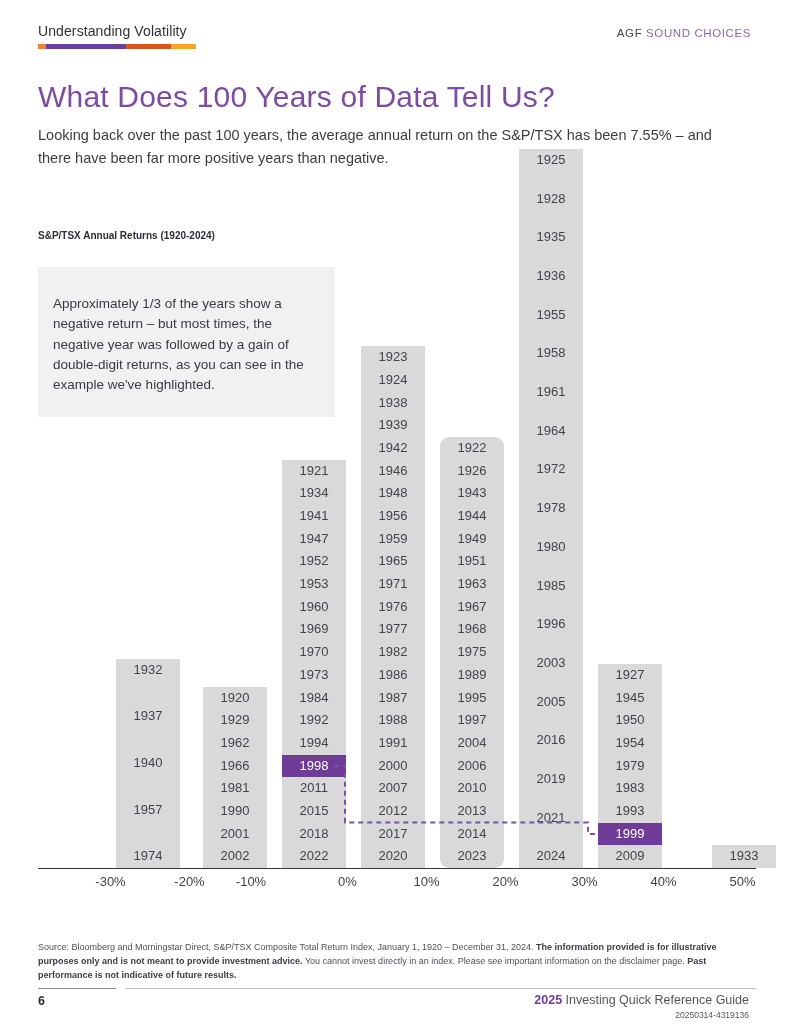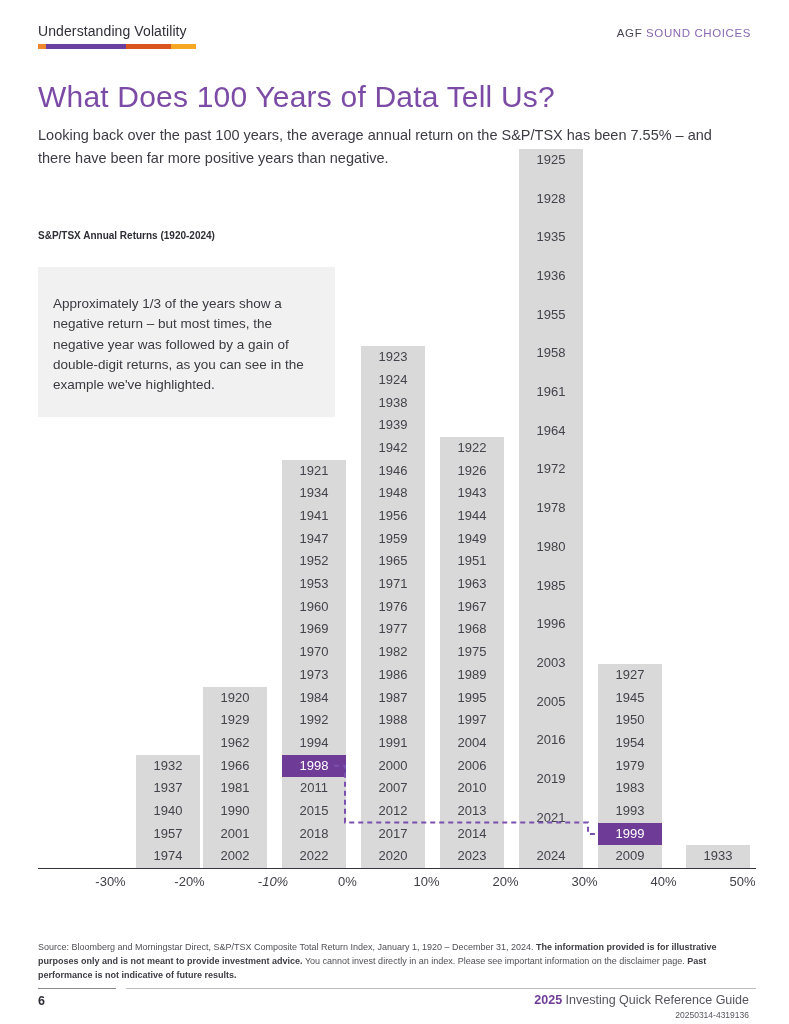--- a/index.html
+++ b/index.html
@@ -46,21 +46,21 @@
   <div class="logo"><b>AGF</b><span> SOUND CHOICES</span></div>
 
   <div class="h1">What Does 100 Years of Data Tell Us?</div>
   <div class="para" id="p1">Looking back over the past 100 years, the average annual return on the S&amp;P/TSX has been 7.55% – and there have been far more positive years than negative.</div>
 
   <div class="chart-title">S&amp;P/TSX Annual Returns (1920-2024)</div>
   <div class="callout">Approximately 1/3 of the years show a negative return – but most times, the negative year was followed by a gain of double-digit returns, as you can see in the example we've highlighted.</div>
 
   <div class="plot">
     <div class="axis-line"></div>
-      <div class="bar" style="left: 136px; background: rgb(217, 217, 217);">
+      <div class="bar" style="left: 116px; background: rgb(217, 217, 217); gap: 24px;">
         <div class="cell">1932</div>
         <div class="cell">1937</div>
         <div class="cell">1940</div>
         <div class="cell">1957</div>
         <div class="cell">1974</div>
       </div>
       <div class="bar" style="left: 203px; background: rgb(217, 217, 217);">
         <div class="cell">1920</div>
         <div class="cell">1929</div>
         <div class="cell">1962</div>
@@ -108,21 +108,21 @@
         <div class="cell">1986</div>
         <div class="cell">1987</div>
         <div class="cell">1988</div>
         <div class="cell">1991</div>
         <div class="cell">2000</div>
         <div class="cell">2007</div>
         <div class="cell">2012</div>
         <div class="cell">2017</div>
         <div class="cell">2020</div>
       </div>
-      <div class="bar" style="left: 440px; background: rgb(217, 217, 217);">
+      <div class="bar" style="left: 440px; background: rgb(217, 217, 217); border-radius: 9px;">
         <div class="cell">1922</div>
         <div class="cell">1926</div>
         <div class="cell">1943</div>
         <div class="cell">1944</div>
         <div class="cell">1949</div>
         <div class="cell">1951</div>
         <div class="cell">1963</div>
         <div class="cell">1967</div>
         <div class="cell">1968</div>
         <div class="cell">1975</div>
@@ -161,37 +161,37 @@
         <div class="cell">1927</div>
         <div class="cell">1945</div>
         <div class="cell">1950</div>
         <div class="cell">1954</div>
         <div class="cell">1979</div>
         <div class="cell">1983</div>
         <div class="cell">1993</div>
         <div class="cell hl" style="background: rgb(110, 60, 150);">1999</div>
         <div class="cell">2009</div>
       </div>
-      <div class="bar" style="left: 686px; background: rgb(217, 217, 217);">
+      <div class="bar" style="left: 712px; background: rgb(217, 217, 217);">
         <div class="cell">1933</div>
       </div>
       <svg width="789" height="610" class="connector">
         <path d="M334 507.85 H345 V564.6 H588 V575.95 H598" fill="none" stroke="#7a4fae" stroke-width="2" stroke-dasharray="5 4"></path>
       </svg>
     </div>
 
   <div class="src"><span>Source: Bloomberg and Morningstar Direct, S&amp;P/TSX Composite Total Return Index, January 1, 1920 – December 31, 2024. </span><b>The information provided is for illustrative purposes only and is not meant to provide investment advice.</b><span> You cannot invest directly in an index. Please see important information on the disclaimer page. </span><b>Past performance is not indicative of future results.</b></div>
   <div class="rule-short"></div>
   <div class="rule-long"></div>
   <div class="pageno">6</div>
   <div class="guide"><b>2025</b><span> Investing Quick Reference Guide</span></div>
   <div class="docno">20250314-4319136</div>
 
 <div class="axis-label" style="left: 110.5px;">-30%</div>
     <div class="axis-label" style="left: 189.5px;">-20%</div>
-    <div class="axis-label" style="left: 273px; font-style: italic;">-10%</div>
+    <div class="axis-label" style="left: 251px;">-10%</div>
     <div class="axis-label" style="left: 347.5px;">0%</div>
     <div class="axis-label" style="left: 426.5px;">10%</div>
     <div class="axis-label" style="left: 505.5px;">20%</div>
     <div class="axis-label" style="left: 584.5px;">30%</div>
     <div class="axis-label" style="left: 663.5px;">40%</div>
     <div class="axis-label" style="left: 742.5px;">50%</div>
   </div>
 
 </body></html>

